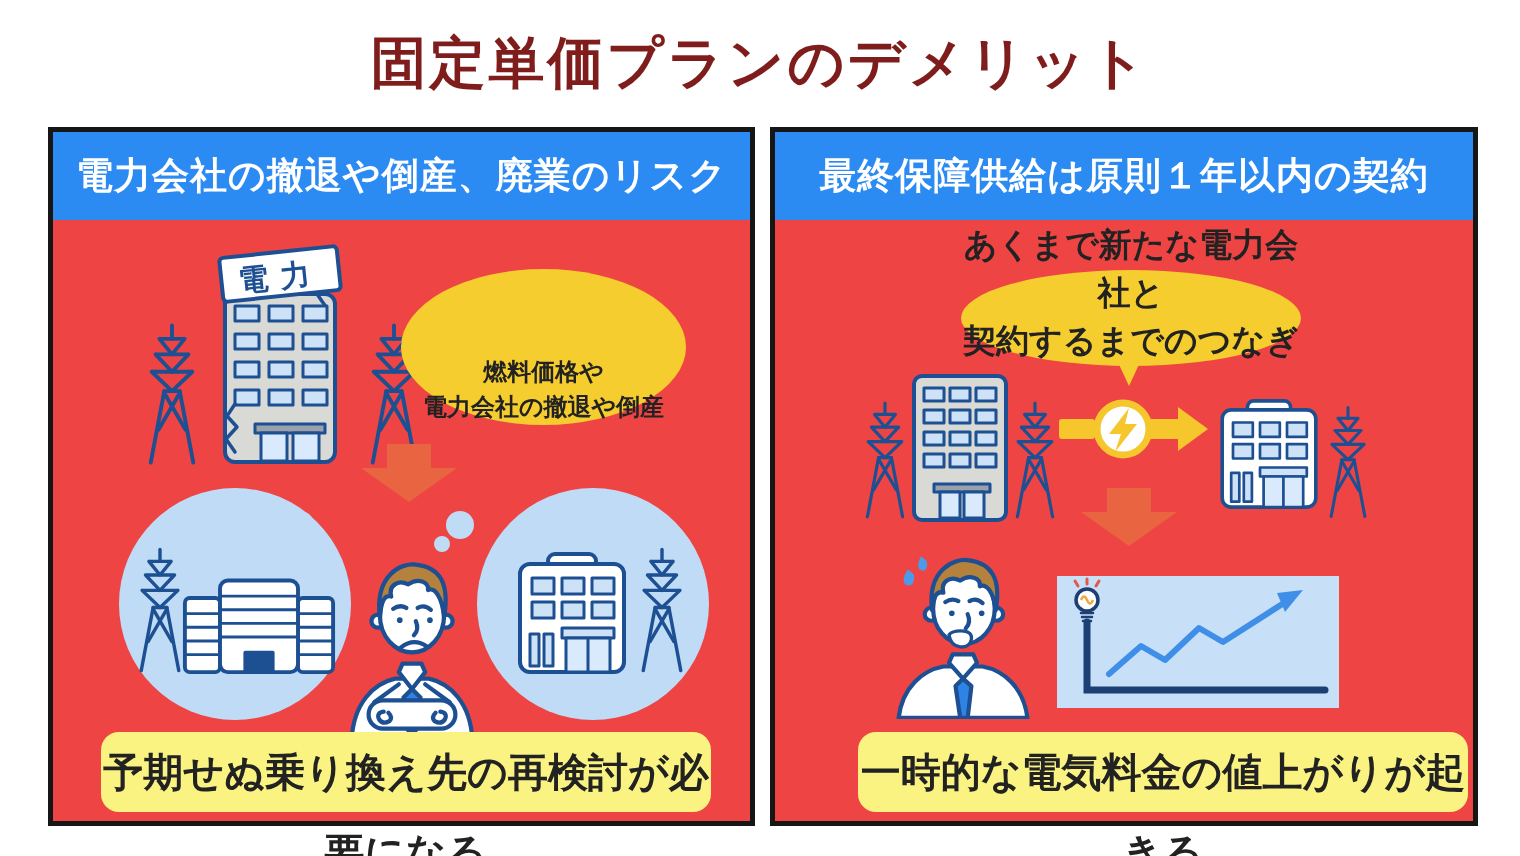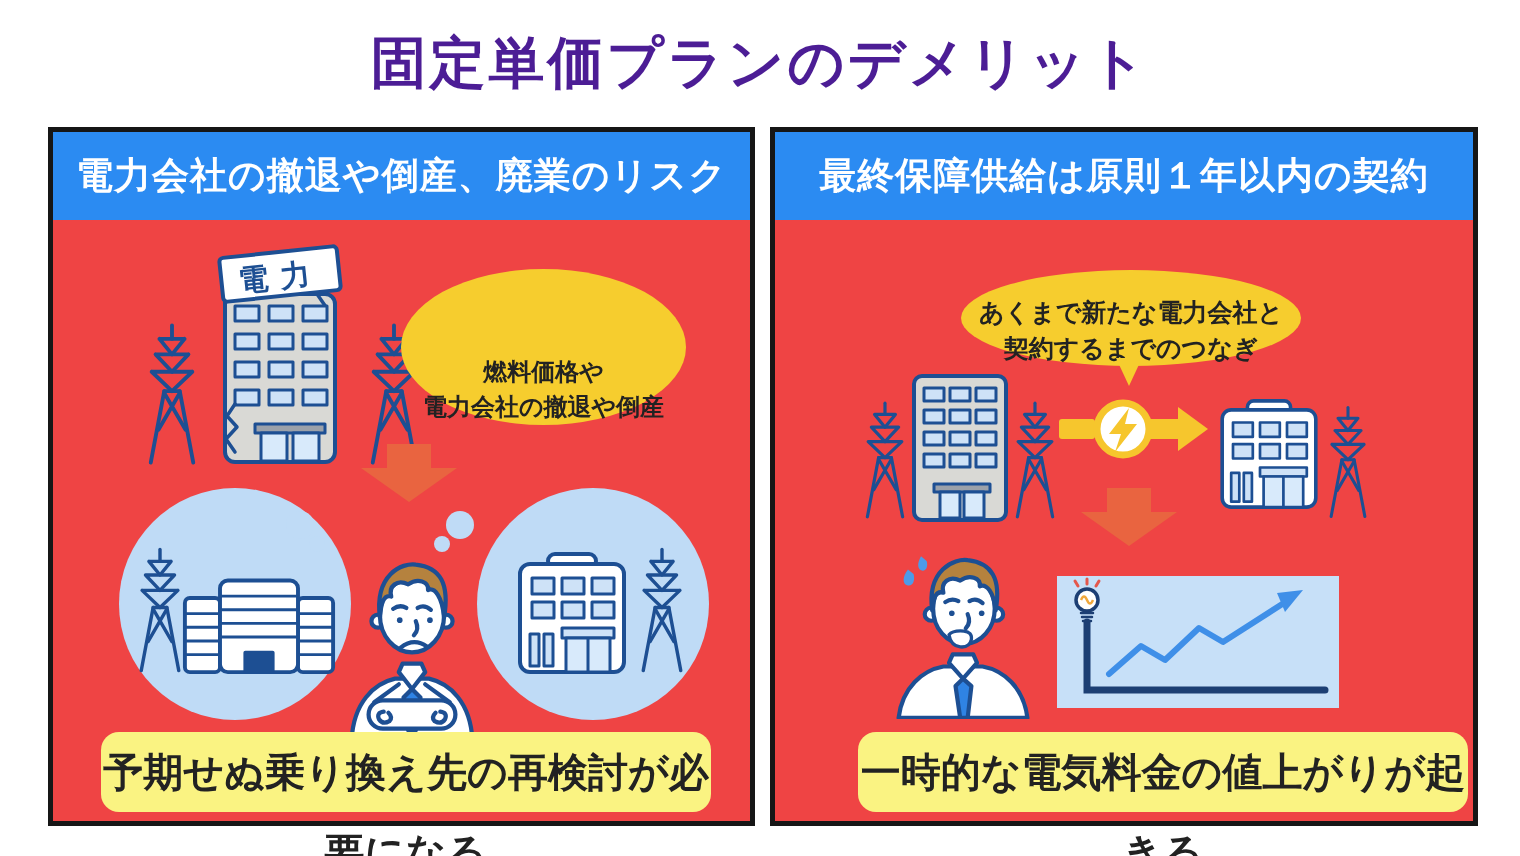--- a/index.html
+++ b/index.html
@@ -1,19 +1,19 @@
 <!DOCTYPE html>
 <html><head>
 <meta charset="utf-8">
 <style>
   html,body{margin:0;padding:0;background:#fff;width:1520px;height:856px;overflow:hidden;
     font-family:"Liberation Sans","DejaVu Sans",sans-serif;}
   .abs{position:absolute;}
   .title{position:absolute;left:0;top:26px;width:1520px;text-align:center;
-    font-size:56px;font-weight:900;color:#4c1d95;letter-spacing:3px;}
+    font-size:56px;font-weight:900;color:#7f1d1d;letter-spacing:3px;}
   .panel{position:absolute;top:127px;width:707px;height:699px;border:5px solid #161616;
     box-sizing:border-box;background:#ef4444;}
   .panel.left{left:48px;}
   .panel.right{left:770px;width:708px;padding-left:7px;}
   .panel-header{position:absolute;left:0;top:0;width:100%;height:88px;background:#2b8bf2;
     color:#fff;font-size:37px;font-weight:800;text-align:center;line-height:88px;letter-spacing:1px;}
   .bubble{position:absolute;background:#f6cd2e;border-radius:50%;display:flex;
     align-items:flex-end;justify-content:center;text-align:center;
     font-weight:800;color:#222;}
   .bubble-tail{position:absolute;width:0;height:0;border-left:13px solid transparent;
@@ -167,21 +167,21 @@
       <path d="M68 114 q14 -11 28 -1" fill="none"></path>
     </g>
   </svg>
 
   <div class="conclusion" style="left:48px;top:600px;">予期せぬ乗り換え先の再検討が必要になる</div>
 </div>
 
 <div class="panel right">
   <div class="panel-header">最終保障供給は原則１年以内の契約</div>
 
-  <div class="bubble" style="left:186px;top:138px;width:340px;height:96px;font-size:25px;">
+  <div class="bubble" style="left:186px;top:138px;width:340px;height:96px;font-size:33px;font-family:Liberation Serif, serif;">
     <div>
       <span class="ln">あくまで新たな電力会社と</span>
       <span class="ln">契約するまでのつなぎ</span>
     </div>
   </div>
   <div class="bubble-tail" style="left:341px;top:226px;"></div>
 
   <svg class="abs" style="left:86px;top:268px;" width="48" height="120" viewBox="0 0 60 150">
       <use href="#pylon"></use>
     </svg>

